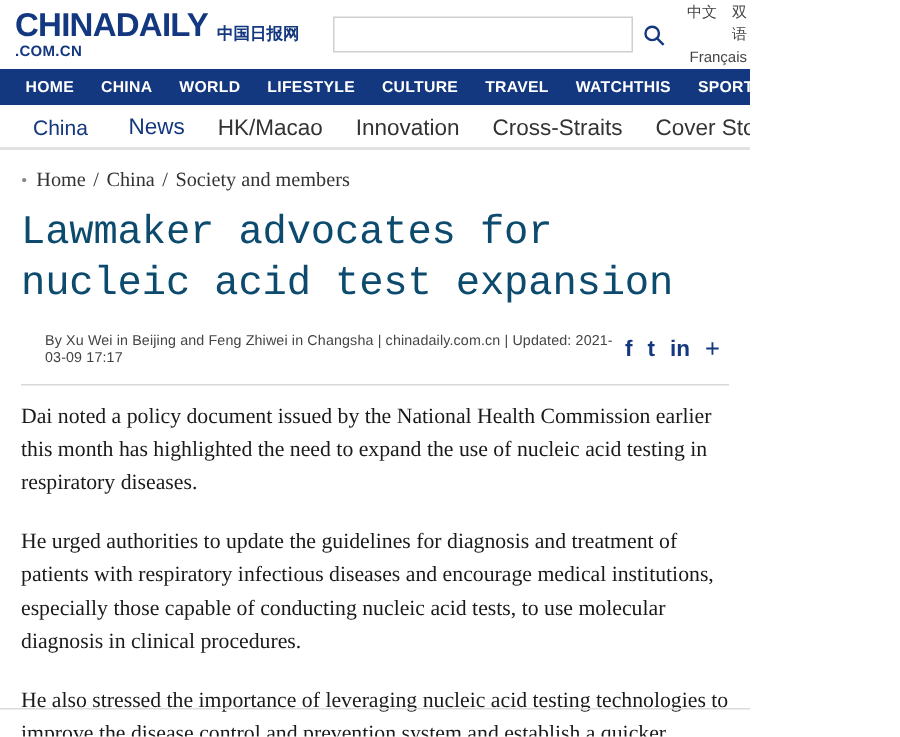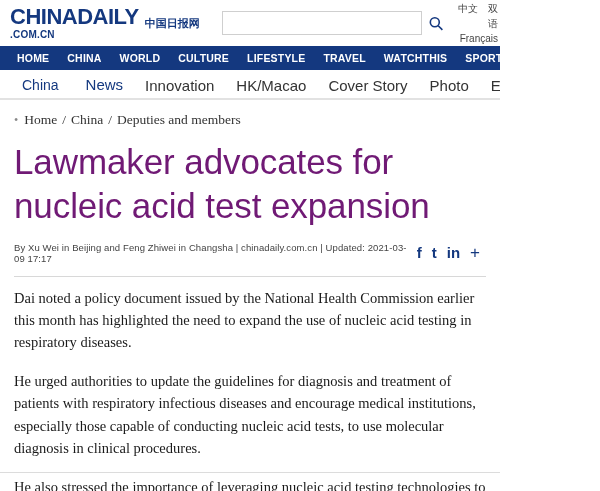--- a/index.html
+++ b/index.html
@@ -191,33 +191,34 @@
   }
   .breadcrumb a {
     color: #333333;
     text-decoration: none;
   }
   .breadcrumb .sep {
     margin: 0 5px;
     color: #333;
   }
   h1.headline {
-    font-family: Liberation Sans, sans-serif;
+    font-family: Liberation Mono, monospace;
     font-weight: normal;
-    font-size: 35px;
+    font-size: 27px;
     line-height: 1.25;
-    color: #701a75;
+    color: #0c4a6e;
     margin: 6px 0 14px 0;
     letter-spacing: -0.1px;
   }
   .byline-row {
     display: flex;
     align-items: center;
     border-bottom: none;
     padding-bottom: 4px;
+    margin-left: 16px;
   }
   .byline {
     font-family: "Liberation Sans", sans-serif;
     font-size: 9.5px;
     color: #444444;
     letter-spacing: 0.1px;
   }
   .share {
     margin-left: auto;
     display: flex;
@@ -292,48 +293,49 @@
       <div class="row2">
         <a href="#">中文</a><a href="#">双语</a><a href="#">Français</a>
       </div>
     </div>
   </div>
 
   <div class="mainnav">
     <a href="#">HOME</a>
     <a href="#">CHINA</a>
     <a href="#">WORLD</a>
+    <a href="#">LIFESTYLE</a>
     <a href="#">CULTURE</a>
-    <a href="#">LIFESTYLE</a>
     <a href="#">TRAVEL</a>
     <a href="#">WATCHTHIS</a>
     <a href="#">SPORTS</a>
     <a href="#">OPINION</a>
 
   </div>
 
   <div class="subnav">
     <a href="#" class="section">China</a>
     <a href="#" class="active">News</a>
+    <a href="#">HK/Macao</a>
     <a href="#">Innovation</a>
-    <a href="#">HK/Macao</a>
+    <a href="#">Cross-Straits</a>
     <a href="#">Cover Story</a>
     <a href="#">Photo</a>
     <a href="#">En</a>
   </div>
 
   <div class="content">
 
     <div class="breadcrumb">
       <span class="bullet">•</span>
       <a href="#">Home</a>
       <span class="sep">/</span>
       <a href="#">China</a>
       <span class="sep">/</span>
-      <a href="#">Deputies and members</a>
+      <a href="#">Society and members</a>
     </div>
 
     <h1 class="headline">Lawmaker advocates for nucleic acid test expansion</h1>
 
     <div class="byline-row">
       <div class="byline">By Xu Wei in Beijing and Feng Zhiwei in Changsha | chinadaily.com.cn | Updated: 2021-03-09 17:17</div>
       <div class="share">
         <span class="s-icon">f</span>
         <span class="s-icon">t</span>
         <span class="s-icon">in</span>

